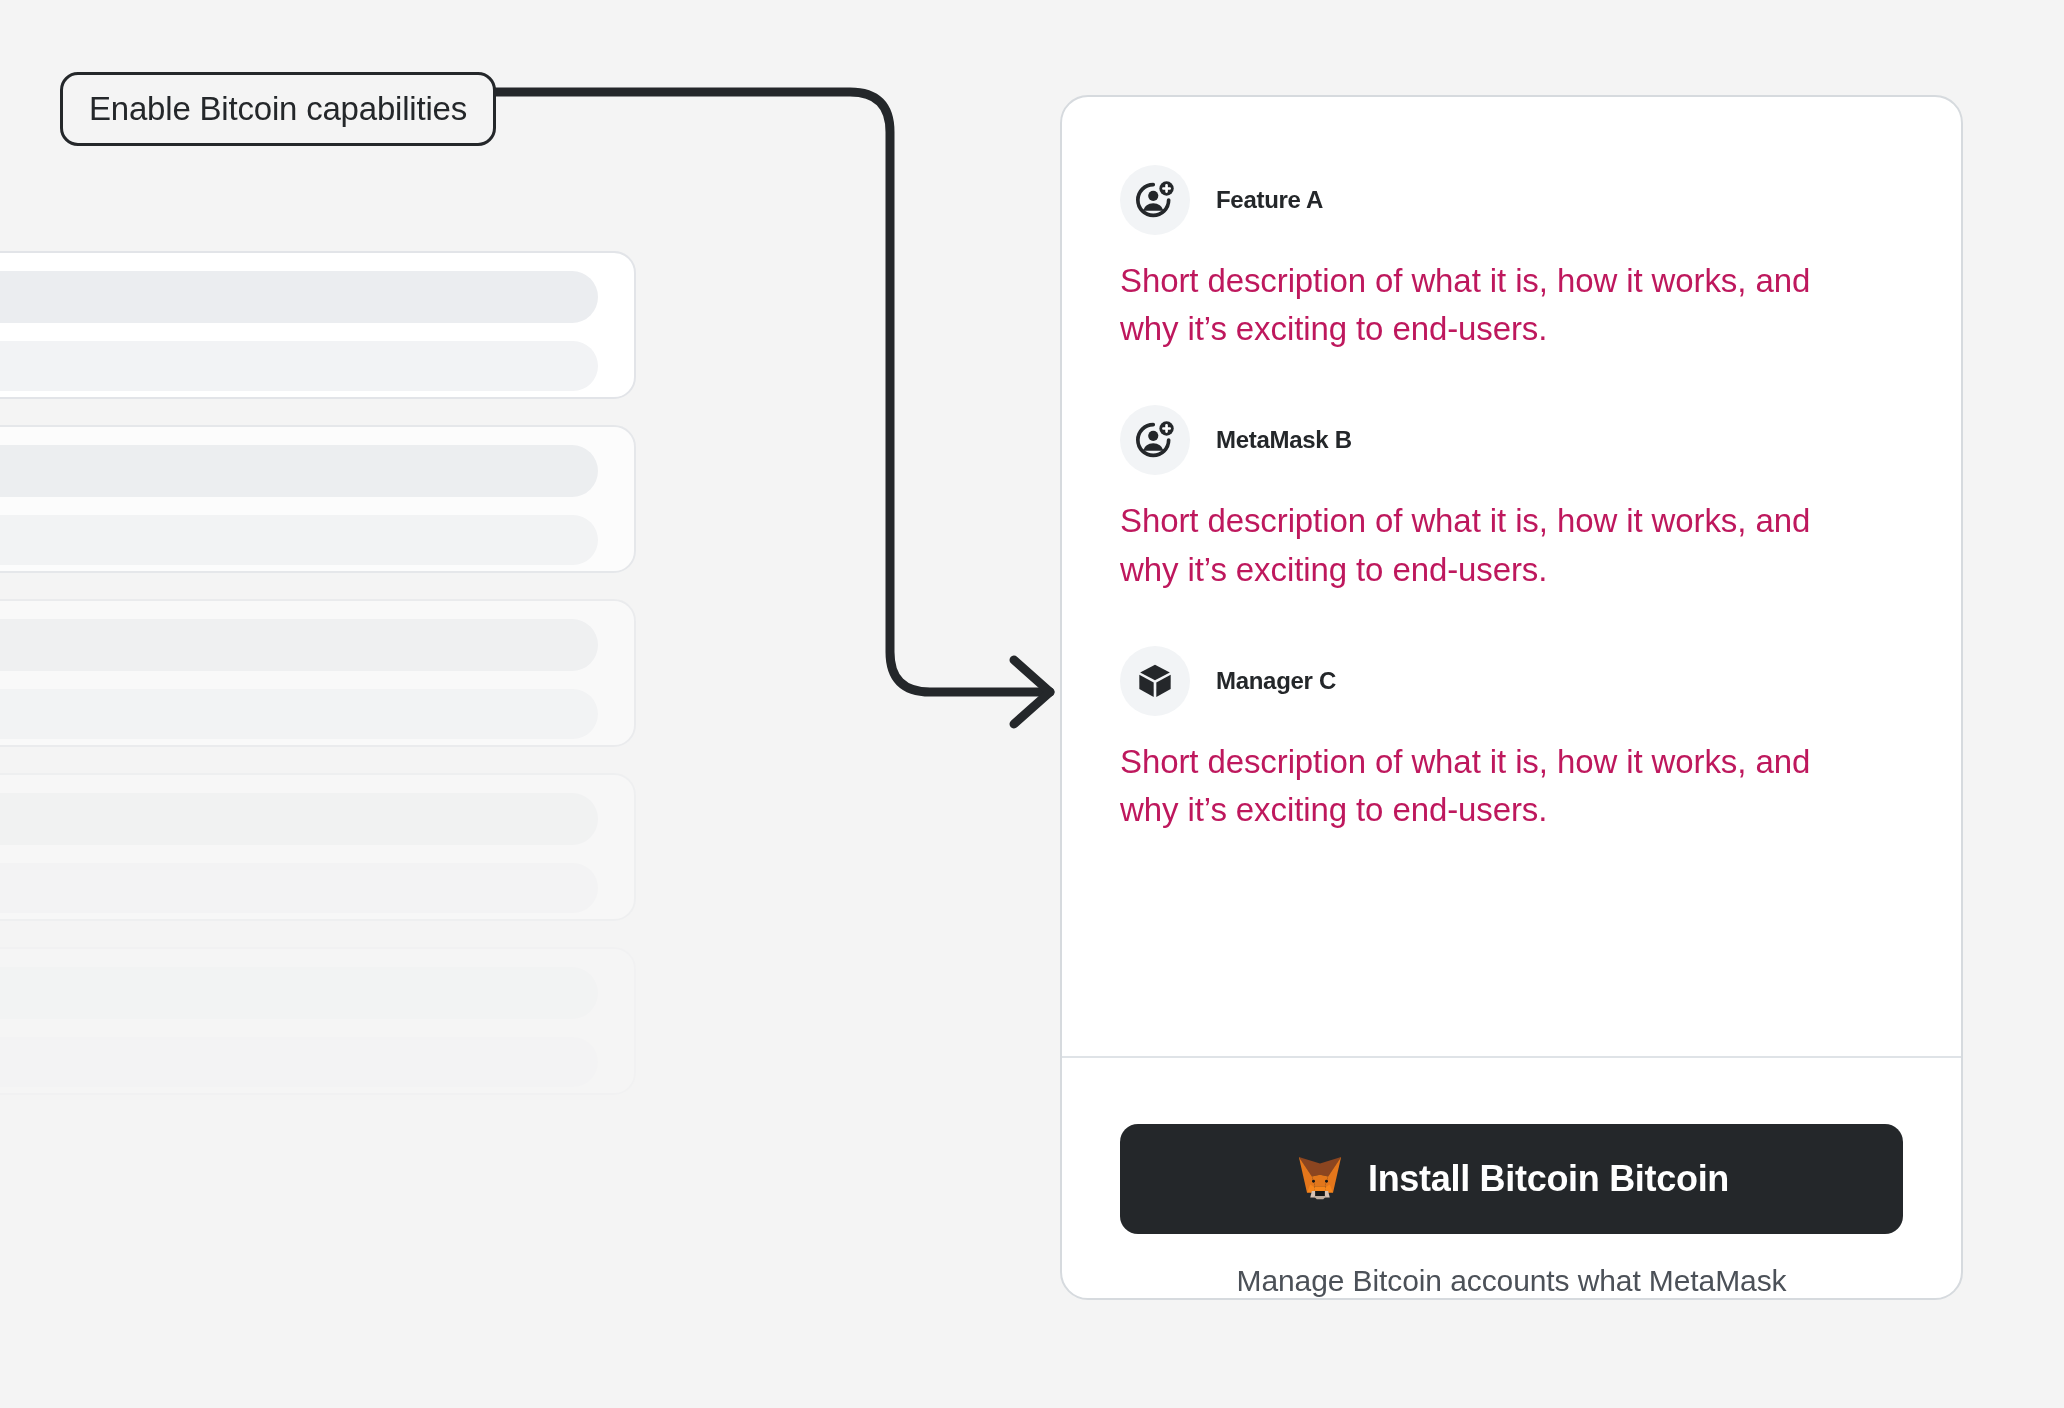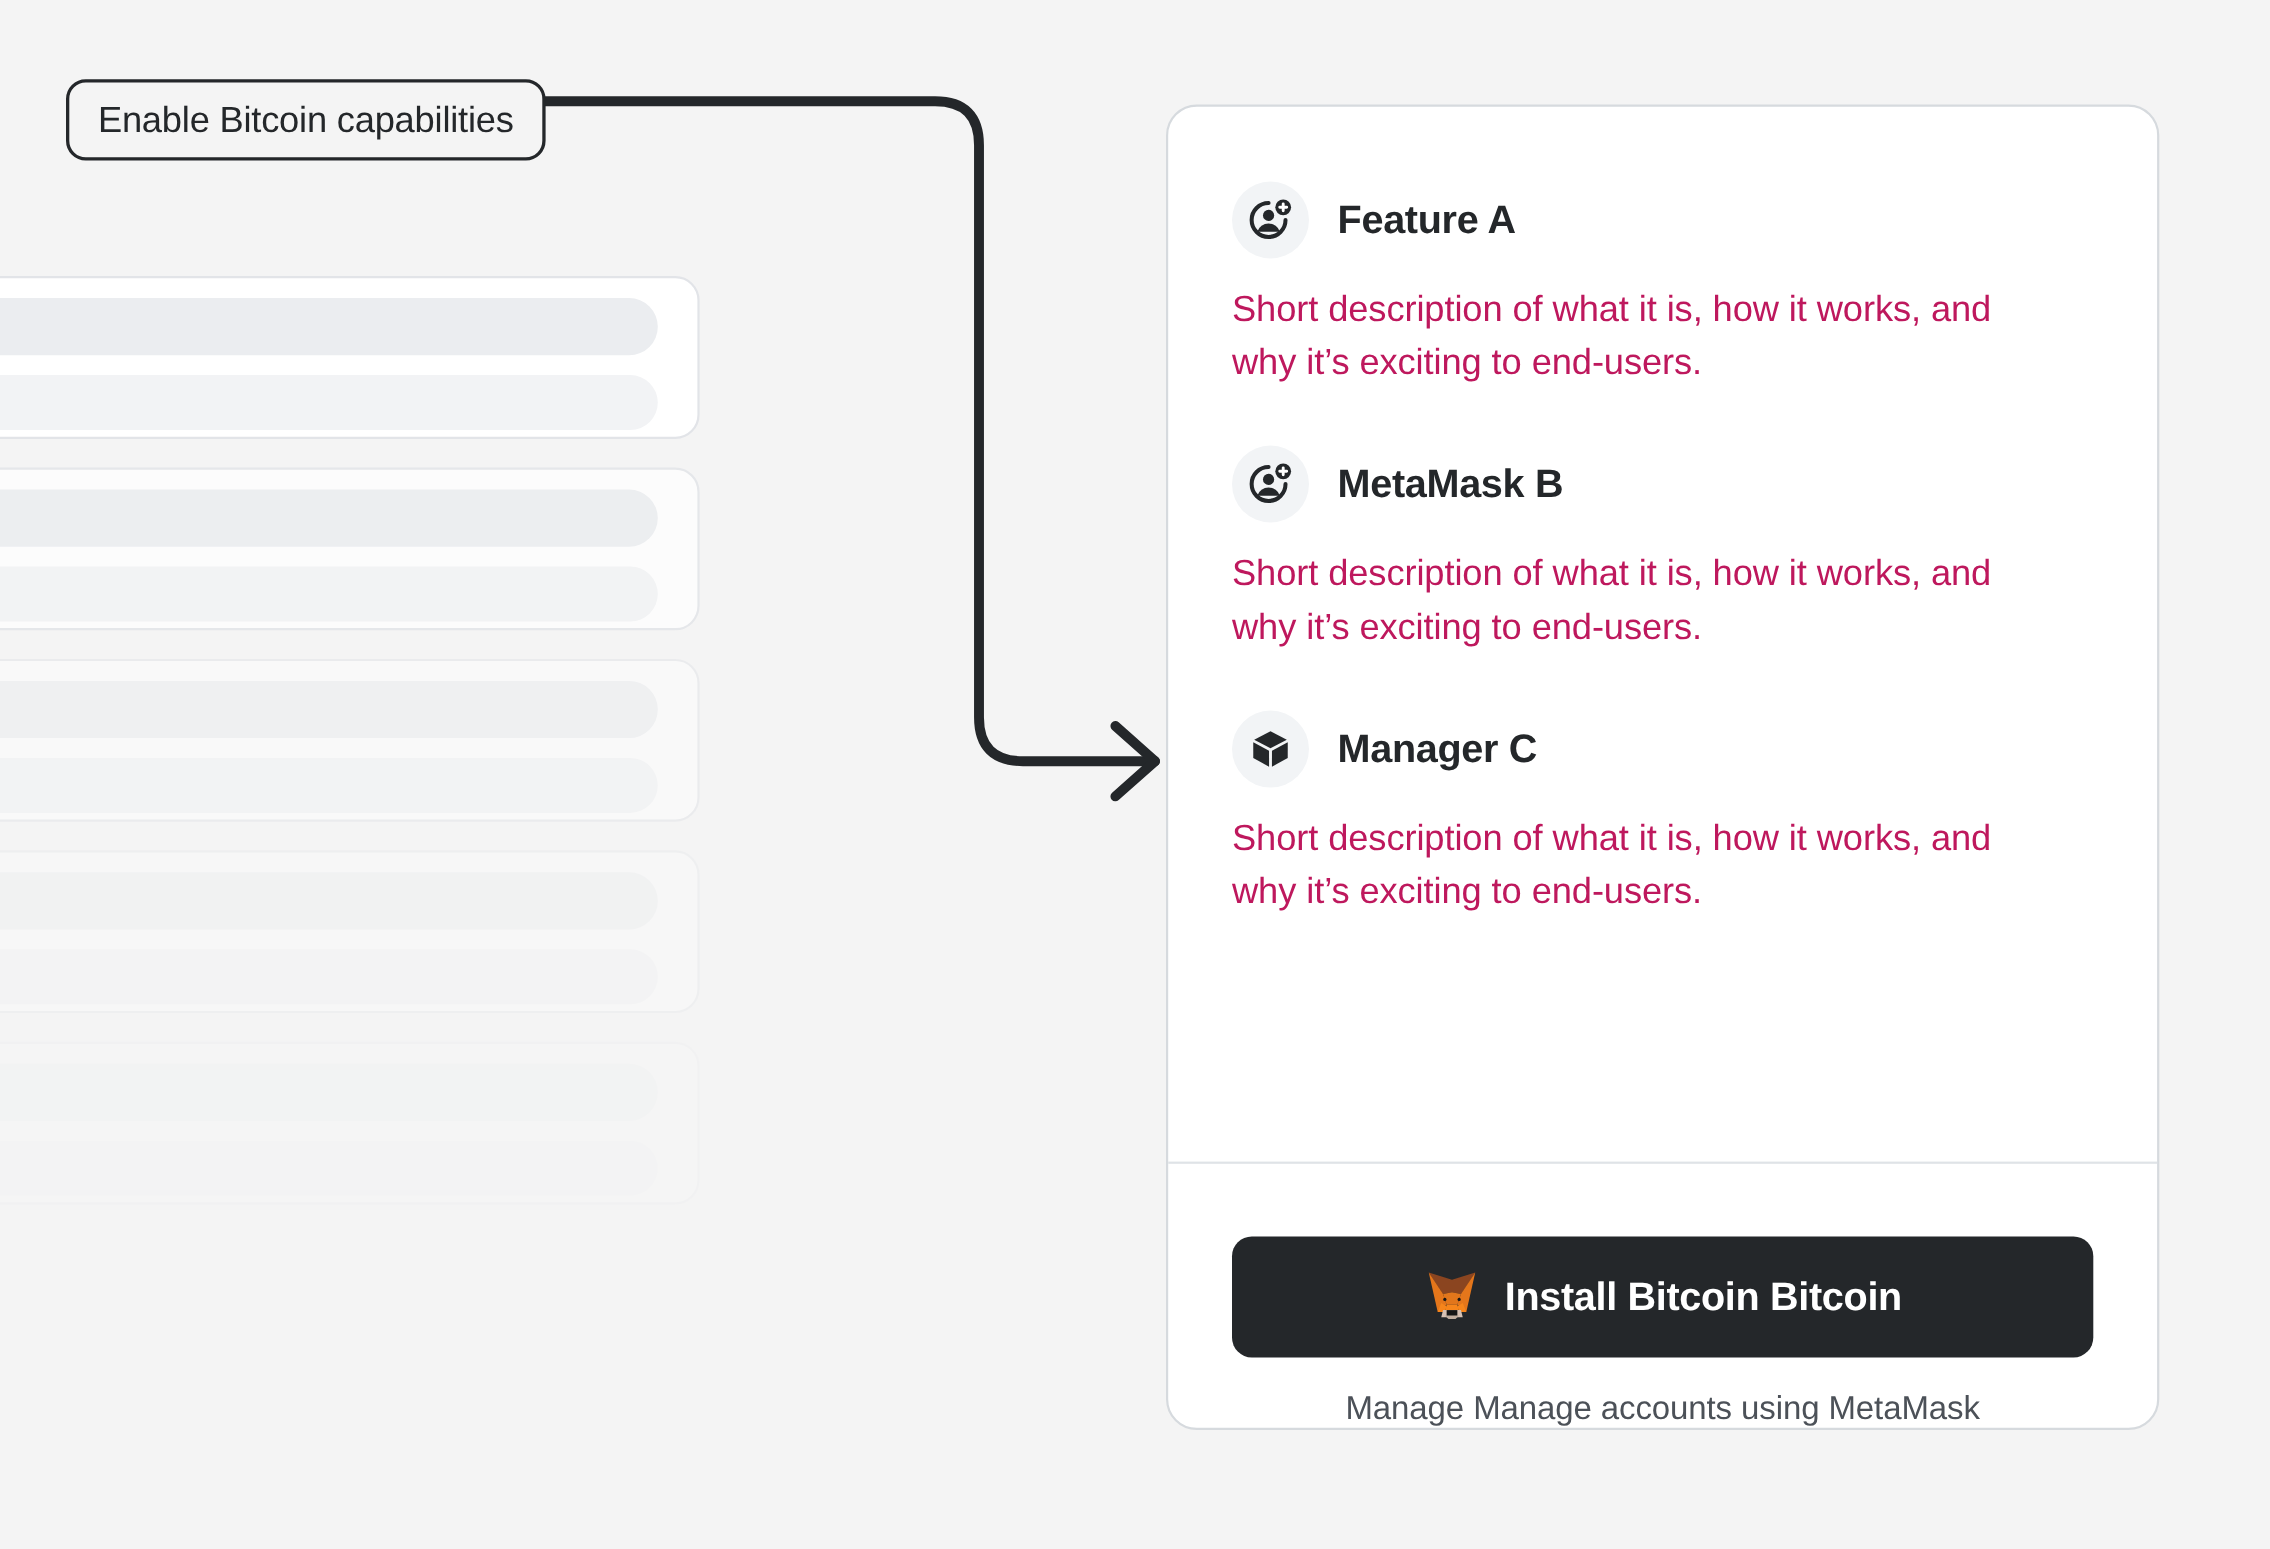--- a/index.html
+++ b/index.html
@@ -126,21 +126,21 @@
     height: 70px;
     min-width: 70px;
     border-radius: 50%;
     background: #f2f4f6;
     display: flex;
     align-items: center;
     justify-content: center;
   }
 
   .feature-title {
-    font-size: 36px;
+    font-size: 24px;
     font-weight: bold;
     color: #24272a;
     letter-spacing: -0.3px;
   }
 
   .feature-desc {
     font-size: 33px;
     line-height: 1.46;
     color: #be185d;
     max-width: 700px;
@@ -291,16 +291,16 @@
           <polygon points="48,50 40,50 38,44 44,40" fill="#f6851b"></polygon>
           <polygon points="22,48 42,48 44,56 20,56" fill="#d7c1b3"></polygon>
           <rect x="26" y="48" width="12" height="7" fill="#161616"></rect>
           <polygon points="24,54 40,54 36,58 28,58" fill="#c0ad9e"></polygon>
           <circle cx="24" cy="36" r="1.8" fill="#161616"></circle>
           <circle cx="40" cy="36" r="1.8" fill="#161616"></circle>
         </svg>
       </span>
       <span id="install-button-label">Install Bitcoin Bitcoin</span>
     </button>
-    <div id="install-caption">Manage Manage accounts using MetaMask</div>
+    <div id="install-caption">Manage Bitcoin accounts what MetaMask</div>
   </div>
 
 </div>
 
 </body></html>

